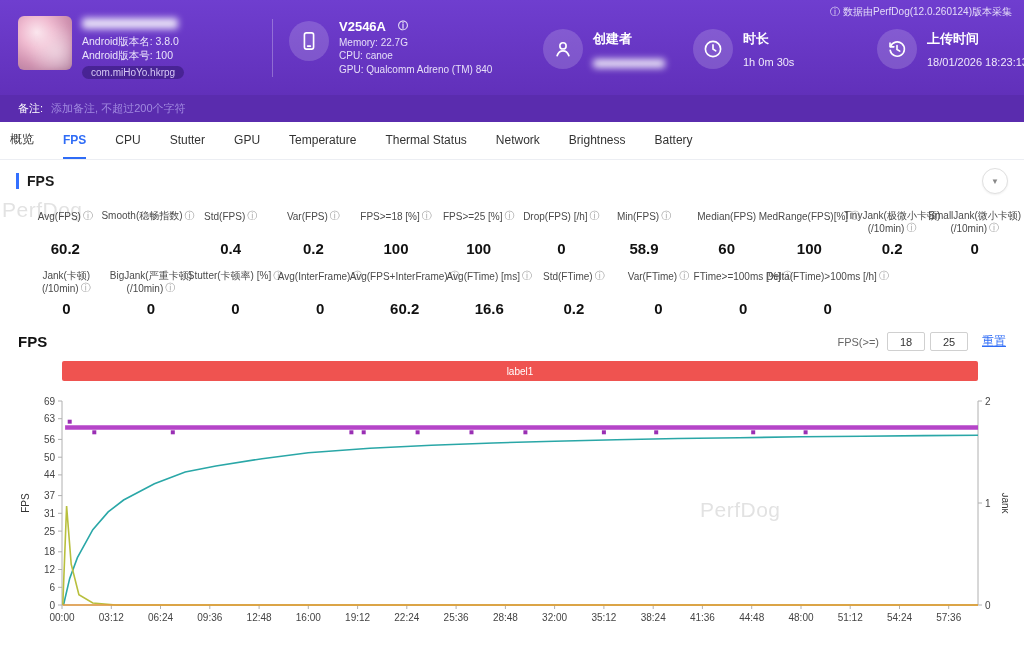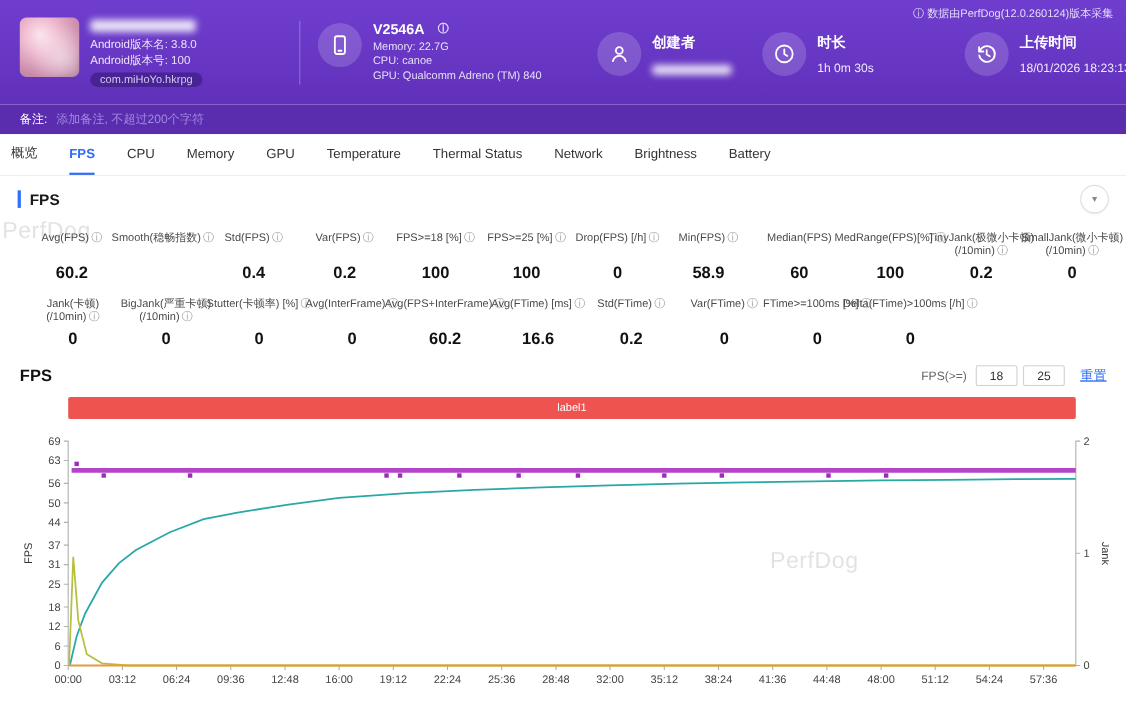--- a/index.html
+++ b/index.html
@@ -163,21 +163,21 @@
   <div class="tab">
         <span class="tab-label">概览</span>
       </div>
       <div class="tab active">
         <span class="tab-label">FPS</span>
       </div>
       <div class="tab">
         <span class="tab-label">CPU</span>
       </div>
       <div class="tab">
-        <span class="tab-label">Memory</span>
+        <span class="tab-label">Stutter</span>
       </div>
       <div class="tab">
         <span class="tab-label">GPU</span>
       </div>
       <div class="tab">
         <span class="tab-label">Temperature</span>
       </div>
       <div class="tab">
         <span class="tab-label">Thermal Status</span>
       </div>

